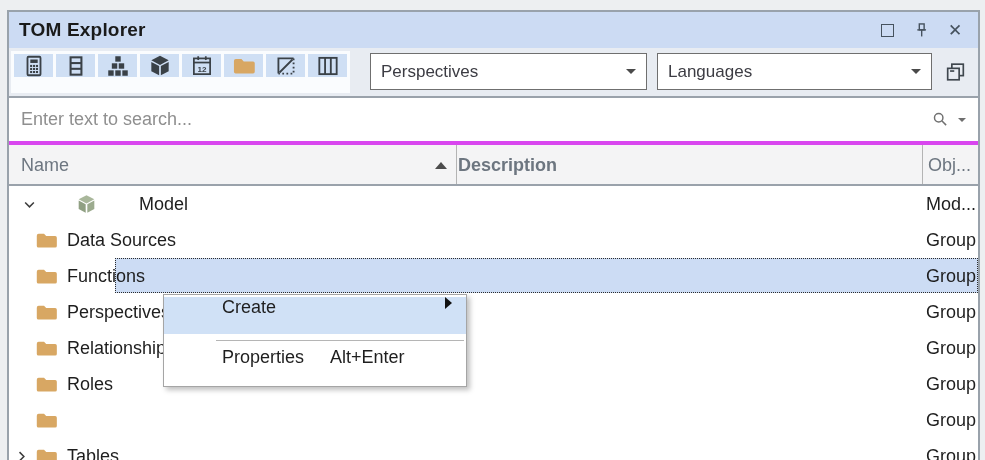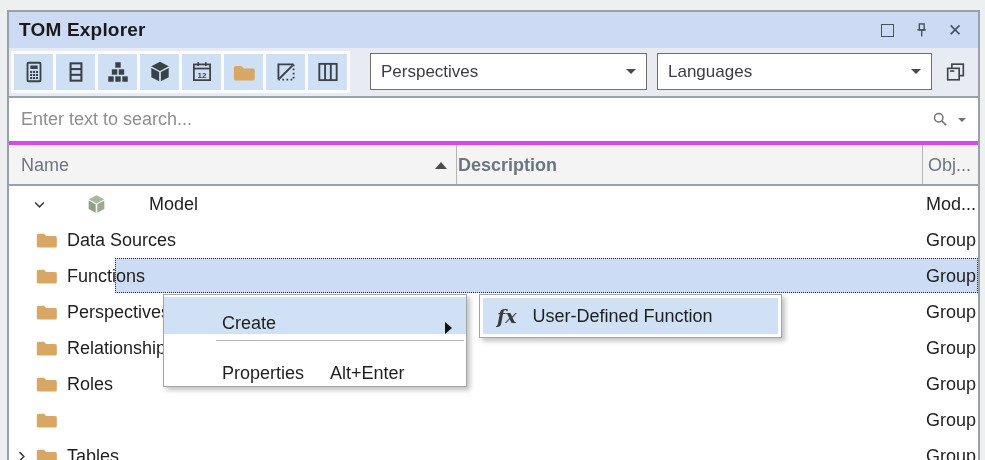--- a/index.html
+++ b/index.html
@@ -10,21 +10,21 @@
   
   .titlebar{height:36px;background:#ccdbf3;display:flex;align-items:center;padding:0 10px;flex:0 0 auto;}
   .title{font-size:19px;font-weight:bold;color:#1a1a1a;letter-spacing:.2px;}
   .tb-spacer{flex:1;}
   .winctl{width:26px;height:24px;display:flex;align-items:center;justify-content:center;margin-left:8px;cursor:default;}
   .maxbox{width:11px;height:11px;border:1.6px solid #46525e;}
   .closex{font-size:17px;color:#46525e;line-height:1;}
   
   .toolbar{height:48px;background:#e8ecf2;display:flex;align-items:center;position:relative;flex:0 0 auto;}
   .btn-group{display:flex;gap:3px;background:#fafcfe;padding:3px;margin-left:2px;height:42px;box-sizing:border-box;}
-  .tbtn{width:39px;height:36px;background:#cfdff4;display:flex;align-items:center;justify-content:center;}
+  .tbtn{width:39px;height:23px;background:#cfdff4;display:flex;align-items:center;justify-content:center;}
   .combo{position:absolute;top:5px;height:37px;background:#fff;border:1px solid #6f6f6f;box-sizing:border-box;
          display:flex;align-items:center;padding:0 10px;font-size:17px;color:#3c3c43;}
   .combo .caret{margin-left:auto;width:0;height:0;border-left:5px solid transparent;border-right:5px solid transparent;border-top:5px solid #4a4a4a;}
   #combo-perspectives{left:361px;width:277px;}
   #combo-languages{left:648px;width:275px;justify-content:center;}
   .collapse-btn{position:absolute;right:6px;top:8px;width:34px;height:32px;display:flex;align-items:center;justify-content:center;}
   
   .searchrow{height:45px;border-top:2px solid #9aa2ab;background:#fff;display:flex;align-items:center;position:relative;flex:0 0 auto;box-sizing:border-box;}
   .searchrow input{border:none;outline:none;flex:1;font-size:18px;color:#737373;padding:0 0 0 12px;font-family:"Liberation Sans",sans-serif;background:transparent;}
   .searchrow input::placeholder{color:#8f8f8f;opacity:1;}
@@ -34,29 +34,29 @@
   .gridheader{height:45px;background:#f4f4f5;border-top:4px solid #d946ef;border-bottom:2px solid #9aa2ab;
               position:relative;flex:0 0 auto;box-sizing:border-box;font-size:18px;color:#6d7680;}
   .hdr-label{position:absolute;top:50%;transform:translateY(-50%);}
   .hdr-sep{position:absolute;top:0;bottom:0;width:1px;background:#b4b4b4;}
   .sort-up{position:absolute;left:426px;top:17px;width:0;height:0;border-left:6.5px solid transparent;border-right:6.5px solid transparent;border-bottom:7px solid #4c4c4c;}
   
   .tree{flex:1;background:#fff;overflow:hidden;position:relative;}
   .trow{height:36px;display:flex;align-items:center;position:relative;font-size:18px;color:#1e1e1e;}
   .exp{width:24px;display:flex;align-items:center;justify-content:center;flex:0 0 auto;}
   .ticon{width:26px;display:flex;align-items:center;justify-content:center;flex:0 0 auto;margin-right:8px;}
-  .lvl0{padding-left:18px;gap:32px;}
+  .lvl0{padding-left:8px;gap:32px;}
   .lvl1{align-items:center;}
   .tlabel{position:relative;z-index:2;white-space:nowrap;}
   .objtype{position:absolute;left:917px;z-index:2;white-space:nowrap;}
   .sel-hl{position:absolute;left:106px;right:0;top:0;bottom:1px;background:#ccdcf4;border:1px dotted #2c2c2c;box-sizing:border-box;z-index:1;}
   
   .menu{position:absolute;background:#fff;border:1px solid #a5a5a5;box-shadow:3px 3px 5px rgba(0,0,0,0.25);z-index:10;box-sizing:border-box;}
   #ctx-menu{left:163px;top:294px;width:304px;padding:2px 0;}
-  .mi{height:37px;display:flex;align-items:flex-end;position:relative;font-size:18px;color:#1f1f1f;}
+  .mi{height:37px;display:flex;align-items:flex-start;position:relative;font-size:18px;color:#1f1f1f;}
   .mi.hl{background:#d0e1f6;}
   .mi-label{margin-left:58px;}
   .mi-shortcut{margin-left:26px;}
   .mi-arrow{position:absolute;right:14px;width:0;height:0;border-top:6px solid transparent;border-bottom:6px solid transparent;border-left:7px solid #111;}
   .mi-sep{height:1px;background:#b5b5b5;margin:6px 2px 6px 52px;}
   #sub-menu{left:479px;top:294px;width:303px;padding:3px;}
   .smi{height:36px;display:flex;align-items:center;background:#d0e1f6;font-size:18px;color:#1f1f1f;}
   .fx{font-family:"DejaVu Serif",serif;font-style:italic;font-weight:bold;font-size:19px;color:#3c3c3c;margin:0 16px 0 14px;}
   svg{display:block;}
 </style>
@@ -317,19 +317,13 @@
       <span class="mi-label">Create</span>
       <span class="mi-arrow"></span>
     </div>
     <div class="mi-sep"></div>
     <div class="mi">
       <span class="mi-label">Properties</span>
       <span class="mi-shortcut">Alt+Enter</span>
     </div>
   </div>
 
-  <div class="menu" id="sub-menu">
-    <div class="smi">
-      <span class="fx">fx</span>
-      <span>User-Defined Function</span>
-    </div>
-  </div>
 </div>
 
 </body></html>

